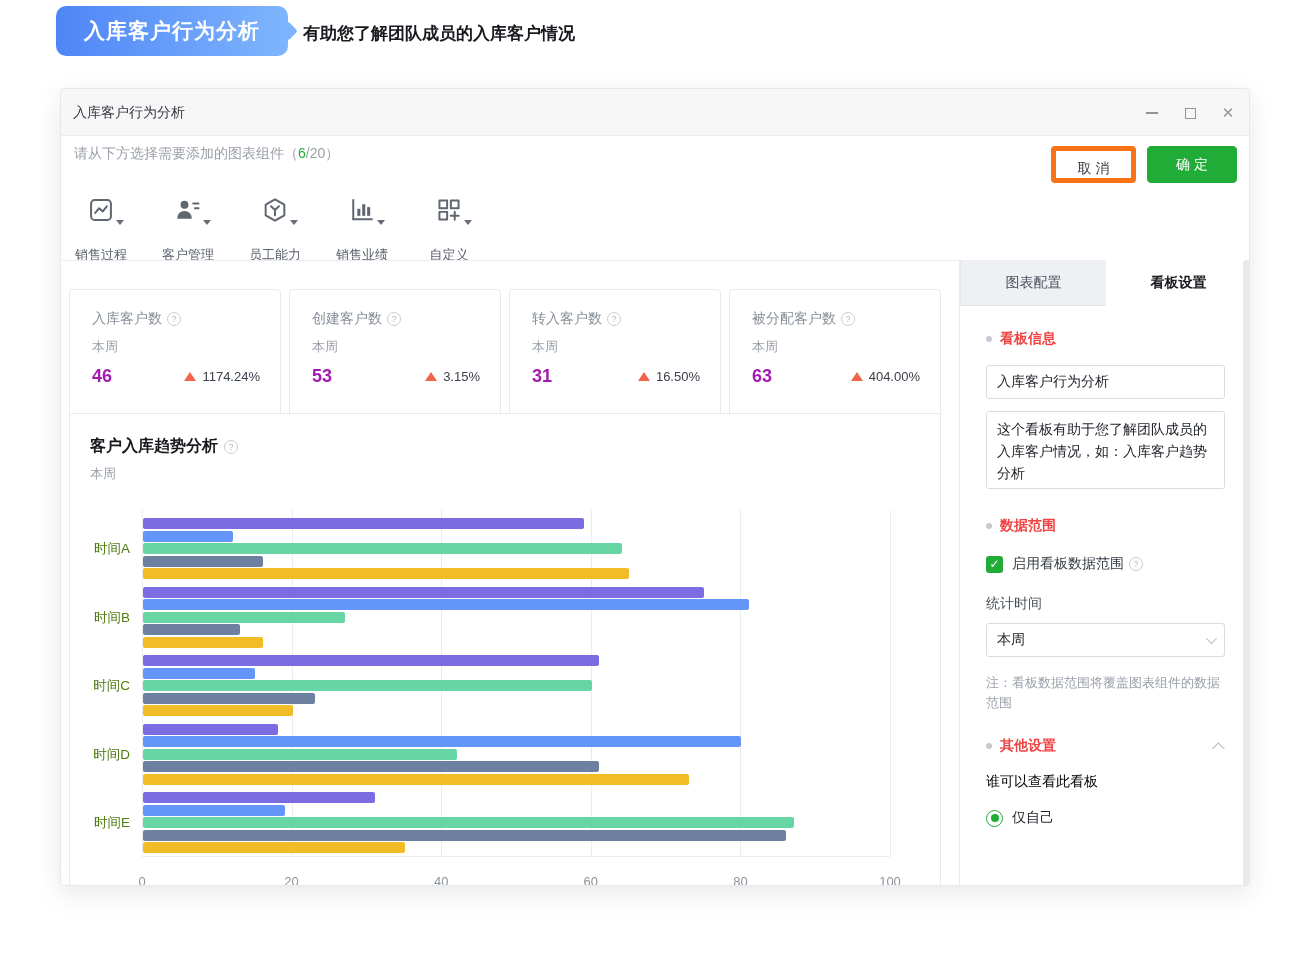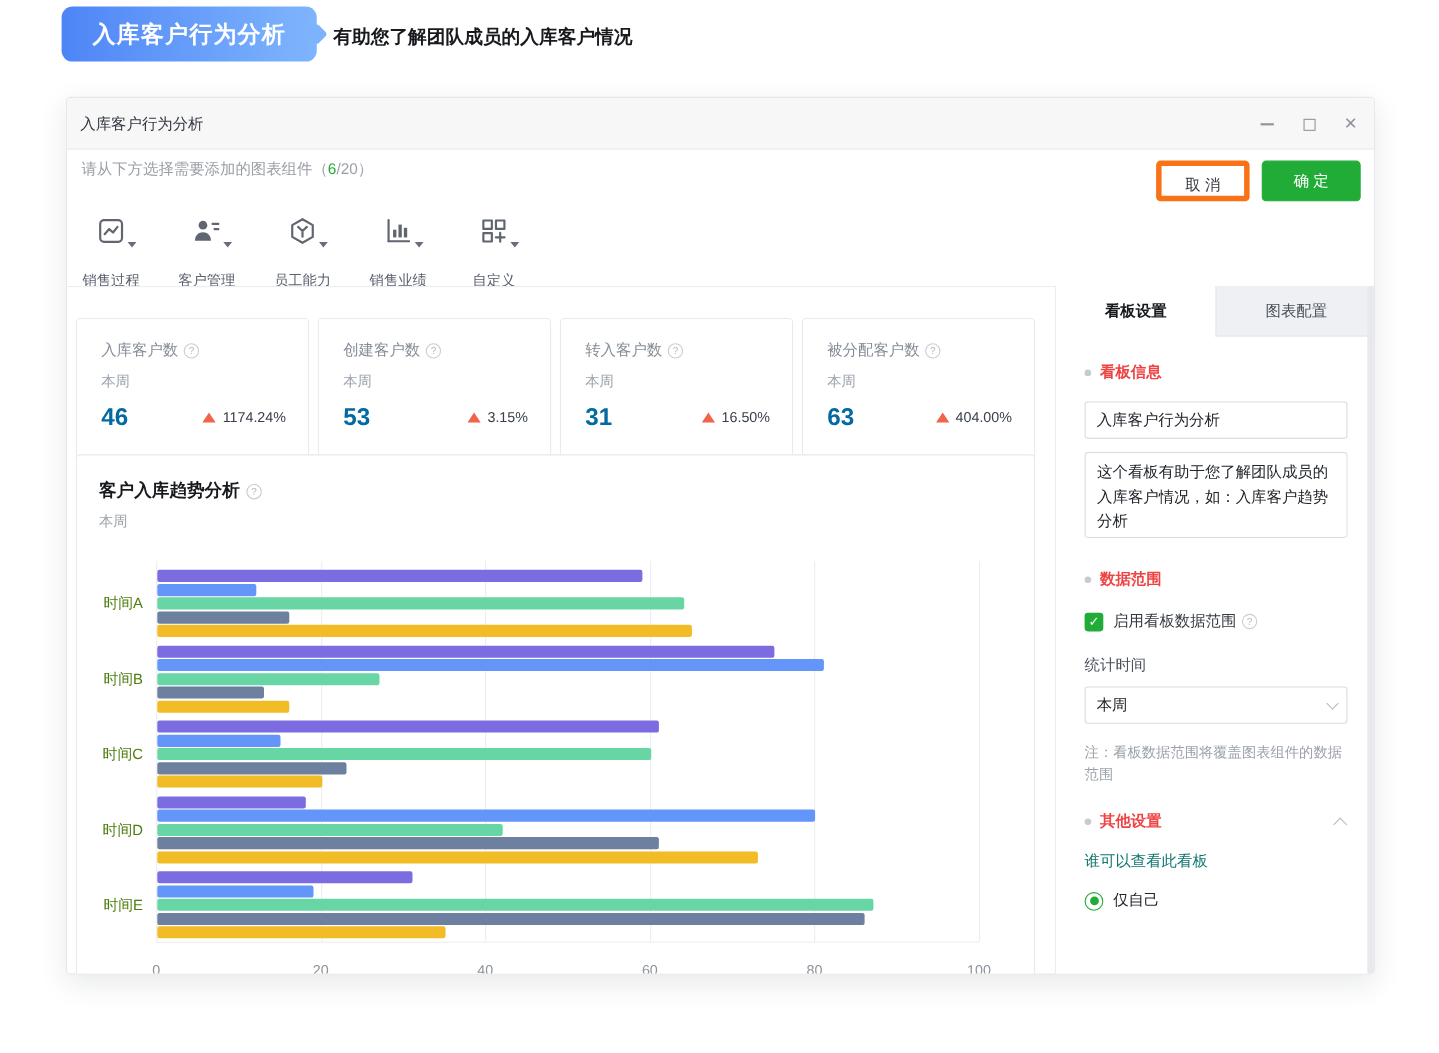--- a/index.html
+++ b/index.html
@@ -43,21 +43,21 @@
   .hr-sep { position:absolute; left:0; top:171px; width:898px; height:1px; background:#ebedf0; }
 
   
   .cards { position:absolute; left:8px; top:200px; display:flex; gap:8px; }
   .card { width:212px; height:132px; background:#fff; border:1px solid #e9eaec; border-radius:4px; padding:20px 20px 0 22px; }
   .card-title-row { display:flex; align-items:center; gap:5px; font-size:14px; color:#868d97; }
   .help { width:14px; height:14px; border:1px solid #c9cdd4; border-radius:50%; color:#b3b8c0; font-size:9px;
           display:inline-flex; align-items:center; justify-content:center; flex:0 0 auto; }
   .card-period { margin-top:10px; font-size:13px; color:#9aa1ab; }
   .card-value-row { margin-top:10px; display:flex; align-items:center; justify-content:space-between; }
-  .card-value { font-size:22px; font-weight:bold; color:#0369a1; }
+  .card-value { font-size:18px; font-weight:bold; color:#a21caf; }
   .delta { display:flex; align-items:center; gap:6px; font-size:13px; color:#3a414b; }
   .tri-up { width:0; height:0; border-left:6px solid transparent; border-right:6px solid transparent; border-bottom:9px solid #f0654a; }
 
   
   .chart-card { position:absolute; left:8px; top:324px; width:872px; height:540px; background:#fff;
                 border:1px solid #e9eaec; border-radius:4px; }
   .chart-title-row { position:absolute; left:20px; top:22px; display:flex; align-items:center; gap:6px; }
   .chart-title { font-size:16px; font-weight:bold; color:#17191d; }
   .chart-period { position:absolute; left:20px; top:51px; font-size:13px; color:#9aa1ab; }
   .plot { position:absolute; left:0; top:0; width:100%; height:100%; }
@@ -86,21 +86,21 @@
               display:flex; align-items:center; justify-content:center; cursor:pointer; }
   .check-label { font-size:14px; color:#353a42; display:flex; align-items:center; gap:5px; }
   .field-label { margin-top:22px; font-size:14px; color:#4b515c; }
   .sb-select { margin-top:10px; width:100%; height:34px; border:1px solid #d9dce2; border-radius:3px; padding:0 10px;
                font-size:14px; color:#21252b; display:flex; align-items:center; justify-content:space-between; cursor:pointer; background:#fff; }
   .chev-down { width:8px; height:8px; border-right:1.5px solid #b6bbc4; border-bottom:1.5px solid #b6bbc4;
                transform:rotate(45deg) translateY(-2px); }
   .sb-note { margin-top:16px; font-size:13px; line-height:20px; color:#9ba1ab; }
   .sec-head .collapse { margin-left:auto; width:9px; height:9px; border-left:1.5px solid #b6bbc4; border-top:1.5px solid #b6bbc4;
                transform:rotate(45deg) translateY(3px); cursor:pointer; }
-  .vis-label { margin-top:18px; font-size:14px; color:#0f766e; }
+  .vis-label { margin-top:18px; font-size:14px; color:#000000; }
   .radio-row { margin-top:18px; display:flex; align-items:center; gap:9px; }
   .radio { width:17px; height:17px; border:1.5px solid #21ac38; border-radius:50%; position:relative; cursor:pointer; background:#fff; }
   .radio::after { content:""; position:absolute; left:50%; top:50%; width:8px; height:8px; border-radius:50%;
                   background:#21ac38; transform:translate(-50%,-50%); }
   .radio-label { font-size:14px; color:#21252b; }
   .sb-scrollbar { position:absolute; right:1px; top:0; width:7px; height:627px; background:#e7e9ec; border-radius:4px; }
 </style>
 </head>
 <body>
 
@@ -295,22 +295,22 @@
           <div class="bar" style="left:73px;top:378px;width:231.88px;background:#7b6ce2"></div>
           <div class="bar" style="left:73px;top:390.5px;width:142.12px;background:#6396f8"></div>
           <div class="bar" style="left:73px;top:403px;width:650.76px;background:#68d6a4"></div>
           <div class="bar" style="left:73px;top:415.5px;width:643.28px;background:#6e80a0"></div>
           <div class="bar" style="left:73px;top:428px;width:261.8px;background:#f1bc25"></div>
         </div>
     </div>
 
     <div class="sidebar">
       <div class="sb-tabs" id="sb-tabs">
+          <div class="sb-tab inactive">图表配置</div>
           <div class="sb-tab active">看板设置</div>
-          <div class="sb-tab inactive">图表配置</div>
         </div>
       <div class="sb-body">
 
         <div class="sec-head">
           <span class="sec-dot"></span>
           <span class="sec-title">看板信息</span>
         </div>
         <input class="sb-input" value="入库客户行为分析" style="">
         <textarea class="sb-textarea" style="">这个看板有助于您了解团队成员的入库客户情况，如：入库客户趋势分析</textarea>
 

